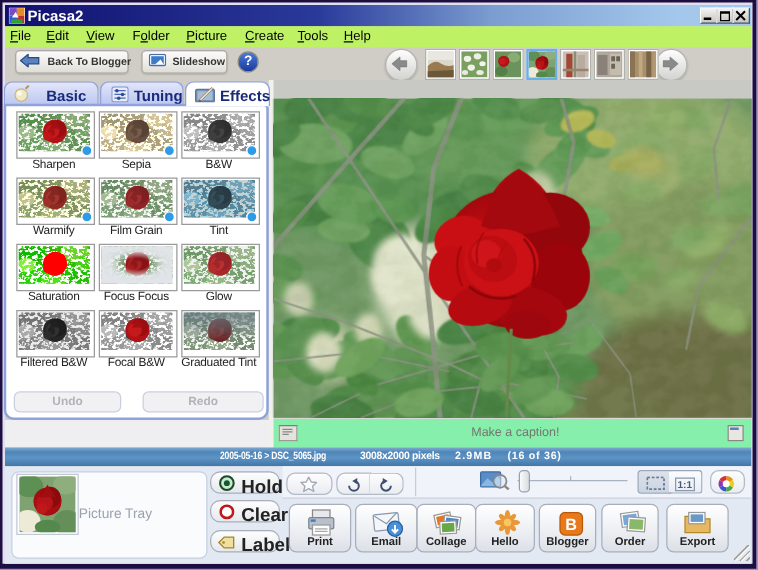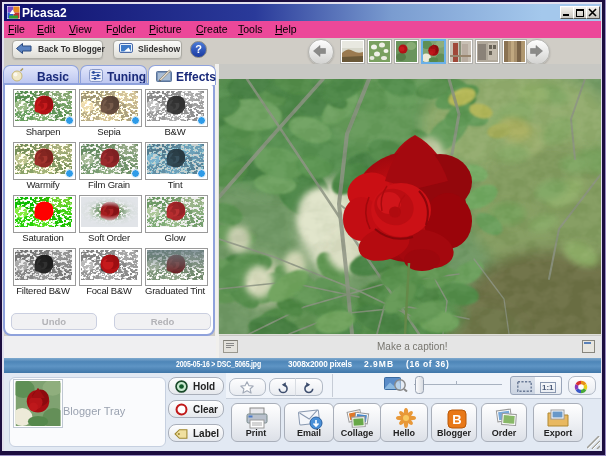--- a/index.html
+++ b/index.html
@@ -7,44 +7,44 @@
 .ab{position:absolute;}
 
 #frame{left:0;top:0;width:606px;height:456px;background:#1C0E40;}
 #frameIn{left:2px;top:2px;width:600px;height:449px;background:#E2E0EE;}
 #content{left:4px;top:4px;width:597px;height:446px;background:#D0CDC6;}
 
 #title{left:4px;top:4px;width:597px;height:17px;background:linear-gradient(to right,#10106E,#2A3A9A 42%,#7A9CD0 65%,#A4C8EC 90%);}
 #title .txt{position:absolute;left:18px;top:2px;color:#fff;font-weight:bold;font-size:12px;letter-spacing:0px;}
 .winbtn{position:absolute;top:6px;width:12px;height:11px;background:linear-gradient(#F4F2EE,#C8C5BE);border:1px solid #888;border-top-color:#fff;border-left-color:#fff;border-right-color:#555;border-bottom-color:#555;color:#000;font-size:9px;font-weight:bold;text-align:center;line-height:11px;}
 
-#menu{left:4px;top:21px;width:597px;height:17px;background:#ec4899;color:#000;font-size:10.5px;}
+#menu{left:4px;top:21px;width:597px;height:17px;background:#bef264;color:#000;font-size:10.5px;}
 #menu span{position:absolute;top:2px;}
 
 .toolbtn{position:absolute;white-space:nowrap;border:1px solid #ABAAA3;border-radius:4px;background:linear-gradient(#FBFBFA,#EDECE8 55%,#DEDDD6);box-shadow:0 1px 1px rgba(0,0,0,.12);color:#333;font-size:8.5px;font-weight:bold;}
 
 #panel{left:3px;top:83px;width:212px;height:253px;background:#fff;border:2px solid #8FA2DC;border-radius:0 4px 8px 8px;box-sizing:border-box;}
 .tab{position:absolute;top:65px;height:19px;border:1px solid #8FA2DC;border-bottom:none;border-radius:7px 7px 0 0;background:linear-gradient(#E2E6FA,#BCC6F0);box-sizing:border-box;color:#1A2A7A;font-size:12px;font-weight:bold;text-align:center;}
 .tab.active{background:#fff;height:20px;z-index:5;}
 .tile{position:absolute;width:59px;height:34px;border:1px solid #9A9A9A;background:#fff;padding:1px;}
 .tlab{position:absolute;width:66px;text-align:center;font-size:9.5px;color:#222;letter-spacing:-0.2px;}
 .badge{position:absolute;right:1px;bottom:1px;width:9px;height:9px;border-radius:50%;background:#2E9BE8;border:1px solid #fff;box-sizing:border-box;}
 .ubtn{position:absolute;background:#F1F1F3;border:1px solid #CACFE0;border-radius:5px;color:#B3B3B7;font-weight:bold;font-size:9.5px;text-align:center;line-height:15px;}
 
 #status{left:4px;top:358px;width:597px;height:15px;background:linear-gradient(#7FA9CE,#4E86B8 25%,#5E94C4 55%,#3F76A8);color:#fff;font-size:8.5px;font-weight:bold;letter-spacing:-0.2px;}
 #status span{position:absolute;top:1px;}
 
-#caption{left:219px;top:336px;width:382px;height:22px;background:#e5e5e5;color:#77756E;font-size:11px;}
+#caption{left:219px;top:336px;width:382px;height:22px;background:#86efac;color:#77756E;font-size:11px;}
 
 #bottom{left:4px;top:373px;width:597px;height:78px;background:#E2E9F3;}
 #btmRight{position:absolute;left:222px;top:0px;width:375px;height:25px;background:#F0F4FA;border-bottom:1px solid #C8D0DC;}
 .bbtn{position:absolute;top:30px;width:48px;height:37px;border:1px solid #A9AFBA;border-radius:6px;background:linear-gradient(#FFFFFF,#EDEFF3 55%,#DCE0E7);text-align:center;font-size:9px;font-weight:bold;color:#222;}
 .bbtn .lb{position:absolute;bottom:3px;left:0;width:100%;}
 .sbtn{position:absolute;border:1px solid #B2BAC6;border-radius:7px;background:linear-gradient(#FDFDFE,#E9ECF1);}
-.hbtn{position:absolute;left:164px;width:54px;height:16px;border:1px solid #A9AFBA;border-radius:8px;background:linear-gradient(#FEFEFE,#E5E8ED);font-size:10px;font-weight:bold;color:#222;}
+.hbtn{position:absolute;left:164px;width:54px;height:16px;border:1px solid #A9AFBA;border-radius:8px;background:linear-gradient(#FEFEFE,#E5E8ED);font-size:15px;font-weight:bold;color:#222;}
 </style></head>
 <body>
 <svg width="0" height="0" style="position:absolute">
 <defs>
 <filter id="speck" x="0" y="0" width="100%" height="100%">
   <feTurbulence type="fractalNoise" baseFrequency="0.32 0.38" numOctaves="2" seed="4" result="n"></feTurbulence>
   <feColorMatrix in="n" type="matrix" values="0 0 0 0 1  0 0 0 0 1  0 0 0 0 0.95  5 5 5 0 -7.45" result="w"></feColorMatrix>
   <feComposite in="w" in2="SourceGraphic" operator="over"></feComposite>
 </filter>
 <symbol id="mt" viewBox="0 0 57 30">
@@ -513,21 +513,21 @@
         <use href="#mt"></use>
       </svg>
     </div>
 <div class="tlab" style="left:10px;top:232px">Saturation</div>
 <div class="tile" style="left:79px;top:195px">
       <svg width="57" height="30" style="display:block;filter:blur(0.6px) saturate(0.8)">
         <use href="#mt"></use>
       </svg>
       <div style="position:absolute;left:1px;top:1px;width:57px;height:30px;background:radial-gradient(ellipse 55% 50% at 50% 47%, rgba(228,230,233,0) 30%, rgba(226,229,233,0.9) 70%, rgba(225,228,232,1) 100%);"></div>
     </div>
-<div class="tlab" style="left:76px;top:232px">Soft Order</div>
+<div class="tlab" style="left:76px;top:232px">Focus Focus</div>
 <div class="tile" style="left:145px;top:195px">
       <svg width="57" height="30" style="display:block;filter:brightness(1.13) contrast(0.88) saturate(0.8)">
         <use href="#mt"></use>
       </svg>
     </div>
 <div class="tlab" style="left:142px;top:232px">Glow</div>
 <div class="tile" style="left:13px;top:248px">
       <svg width="57" height="30" style="display:block;filter:grayscale(1) contrast(1.15) brightness(0.92)">
         <use href="#mt"></use>
       </svg>
@@ -552,21 +552,21 @@
       <div style="position:absolute;left:1px;top:1px;width:57px;height:30px;background:linear-gradient(rgba(105,125,130,0.85), rgba(115,132,135,0.35) 50%, rgba(0,0,0,0) 75%);"></div>
     </div>
 <div class="tlab" style="left:142px;top:285px">Graduated Tint</div>
 </div>
 <div class="ubtn" style="left:11px;top:313px;width:84px;height:15px;">Undo</div>
 <div class="ubtn" style="left:114px;top:313px;width:95px;height:15px;">Redo</div>
 
 <div class="ab" id="bottom">
  <div id="btmRight"></div>
  <div style="position:absolute;left:5px;top:4px;width:155px;height:68px;background:#FAFBFD;border:1px solid #C6D0E0;border-radius:6px;"></div>
- <span style="position:absolute;left:59px;top:32px;color:#9AA2B0;font-size:11px;">Blogger Tray</span>
+ <span style="position:absolute;left:59px;top:32px;color:#9AA2B0;font-size:11px;">Picture Tray</span>
  <div class="hbtn" style="top:4px;">
       <svg style="position:absolute;left:6px;top:2px" width="13" height="13" viewBox="0 0 11 11">
         <circle cx="5.5" cy="5.5" r="4.6" fill="#C8EAD0" stroke="#1A4A2A" stroke-width="1.4"></circle>
         <circle cx="5.5" cy="5.5" r="2" fill="#115A2A"></circle>
       </svg>
       <span style="position:absolute;left:24px;top:2.5px">Hold</span>
     </div>
  <div class="hbtn" style="top:27px;">
       <svg style="position:absolute;left:6px;top:2px" width="13" height="13" viewBox="0 0 11 11">
         <circle cx="5.5" cy="5.5" r="4.2" fill="#fff" stroke="#C01818" stroke-width="1.7"></circle>

